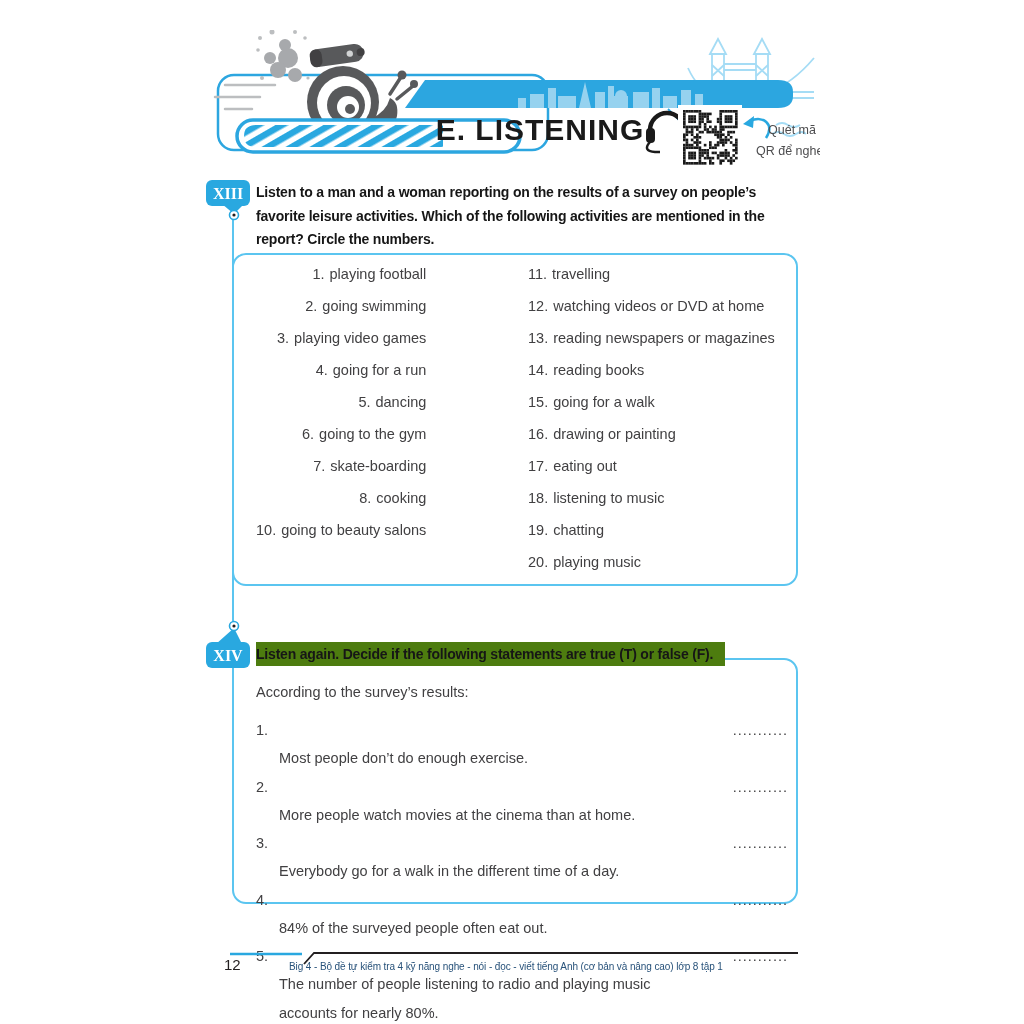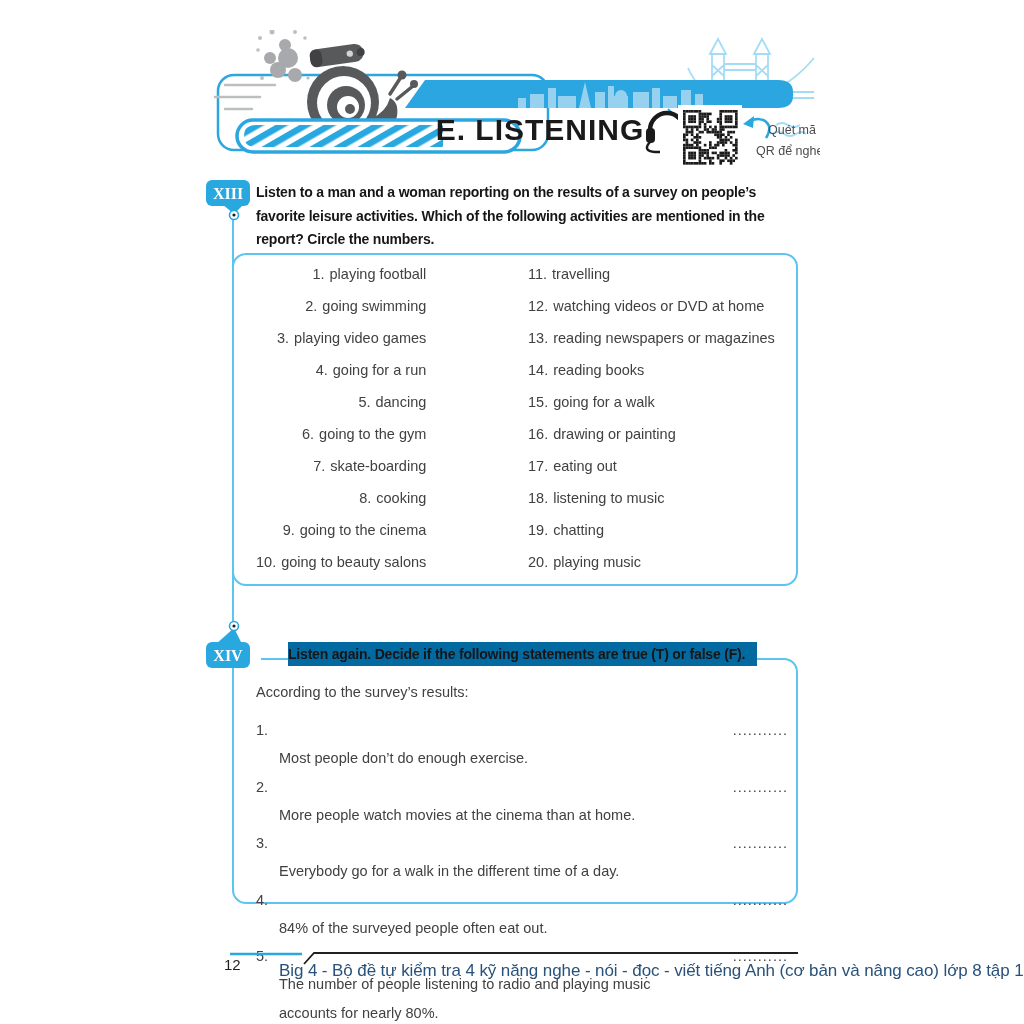--- a/index.html
+++ b/index.html
@@ -9,21 +9,21 @@
 
   
   #connector{left:232px;top:218px;width:2px;height:672px;background:#5bc5f0;}
   #box1{left:232px;top:253px;width:566px;height:333px;border:2px solid #5bc5f0;border-radius:14px;box-sizing:border-box;}
   #box2{left:232px;top:658px;width:566px;height:246px;border:2px solid #5bc5f0;border-radius:0 14px 14px 14px;box-sizing:border-box;}
   #box2-patch{left:233px;top:656px;width:28px;height:6px;background:#fff;z-index:1;}
 
   
   .instr{font-weight:bold;font-size:14px;line-height:23.5px;letter-spacing:-0.2px;color:#161616;}
   #instr13{left:256px;top:181px;width:546px;}
-  #instr14{left:256px;top:642px;height:24px;line-height:24px;background:#0369a1;padding-right:12px;z-index:2;white-space:nowrap;margin-left:32px;}
+  #instr14{left:256px;top:642px;height:24px;line-height:24px;background:#4d7c0f;padding-right:12px;z-index:2;white-space:nowrap;}
 
   
   ul.acts{list-style:none;margin:0;padding:0;font-size:14.5px;color:#414042;}
   ul.acts li{height:32px;line-height:32px;white-space:nowrap;}
   ul.acts .num{margin-right:5px;}
   #acts-left{left:256px;top:258px;text-align:right;}
   #acts-right{left:528px;top:258px;}
 
   
   #intro14{left:256px;top:684px;font-size:14.5px;color:#414042;text-align:center;}
@@ -32,21 +32,21 @@
   .stmt-num{width:23px;flex:0 0 23px;}
   .stmt-text{flex:1;padding-right:34px;margin-top:28px;}
   .stmt-dots{flex:0 0 56px;text-align:right;letter-spacing:1px;align-self:flex-start;}
 
   
   .badge-svg{z-index:3;}
   .badge-label{font-family:"Liberation Serif",serif;font-weight:bold;}
 
   
   #footer-num{left:224px;top:956px;font-size:15px;color:#231f20;}
-  #footer-title{left:279px;top:961px;font-size:17px;letter-spacing:-0.1px;color:#28527a;white-space:nowrap;}
+  #footer-title{left:289px;top:961px;font-size:10px;letter-spacing:-0.1px;color:#28527a;white-space:nowrap;}
 </style>
 </head>
 <body>
 
 <svg class="abs" style="left:200px;top:30px;" width="620" height="140" viewBox="0 0 620 140">
 
   <rect x="18" y="45" width="330" height="75" rx="16" fill="#ffffff" stroke="#2ca6e0" stroke-width="2.5"></rect>
 
   <g stroke="#a5dcf5" stroke-width="1.8" fill="none">
     <path d="M512,70 V24 M524,70 V24 M510,24 L518,9 L526,24 Z"></path>
@@ -413,21 +413,20 @@
 
 <ul class="abs acts" id="acts-left">
   <li><span class="num">1.</span><span>playing football</span></li>
   <li><span class="num">2.</span><span>going swimming</span></li>
   <li><span class="num">3.</span><span>playing video games</span></li>
   <li><span class="num">4.</span><span>going for a run</span></li>
   <li><span class="num">5.</span><span>dancing</span></li>
   <li><span class="num">6.</span><span>going to the gym</span></li>
   <li><span class="num">7.</span><span>skate-boarding</span></li>
   <li><span class="num">8.</span><span>cooking</span></li>
-  <li><span class="num">9.</span><span>going to the cinema</span></li>
   <li><span class="num">10.</span><span>going to beauty salons</span></li>
 </ul>
 
 <ul class="abs acts" id="acts-right">
   <li><span class="num">11.</span><span>travelling</span></li>
   <li><span class="num">12.</span><span>watching videos or DVD at home</span></li>
   <li><span class="num">13.</span><span>reading newspapers or magazines</span></li>
   <li><span class="num">14.</span><span>reading books</span></li>
   <li><span class="num">15.</span><span>going for a walk</span></li>
   <li><span class="num">16.</span><span>drawing or painting</span></li>

